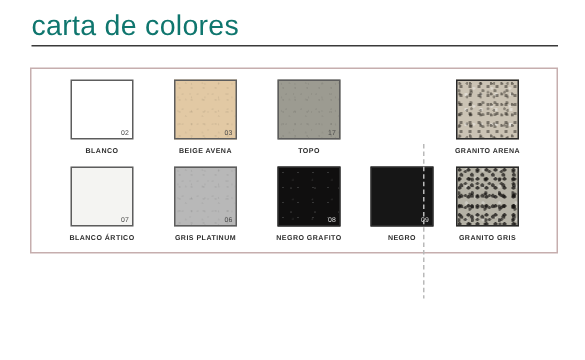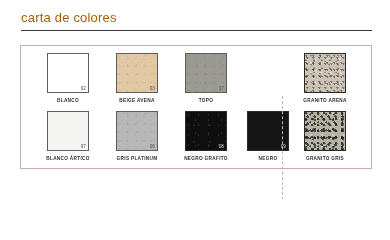--- a/index.html
+++ b/index.html
@@ -13,24 +13,24 @@
     overflow: hidden;
     font-family: "Liberation Sans", sans-serif;
     position: relative;
   }
 
   
   #page-title {
     position: absolute;
     left: 21px;
     top: 9px;
-    font-size: 13px;
+    font-size: 19px;
     font-weight: 400;
     letter-spacing: 0.2px;
-    color: #a16207;
+    color: #0f766e;
     white-space: nowrap;
     line-height: 17px;
   }
   #title-rule {
     position: absolute;
     left: 21px;
     top: 30px;
     width: 351px;
     height: 0;
     border-top: 1.4px solid #3a3a3a;

